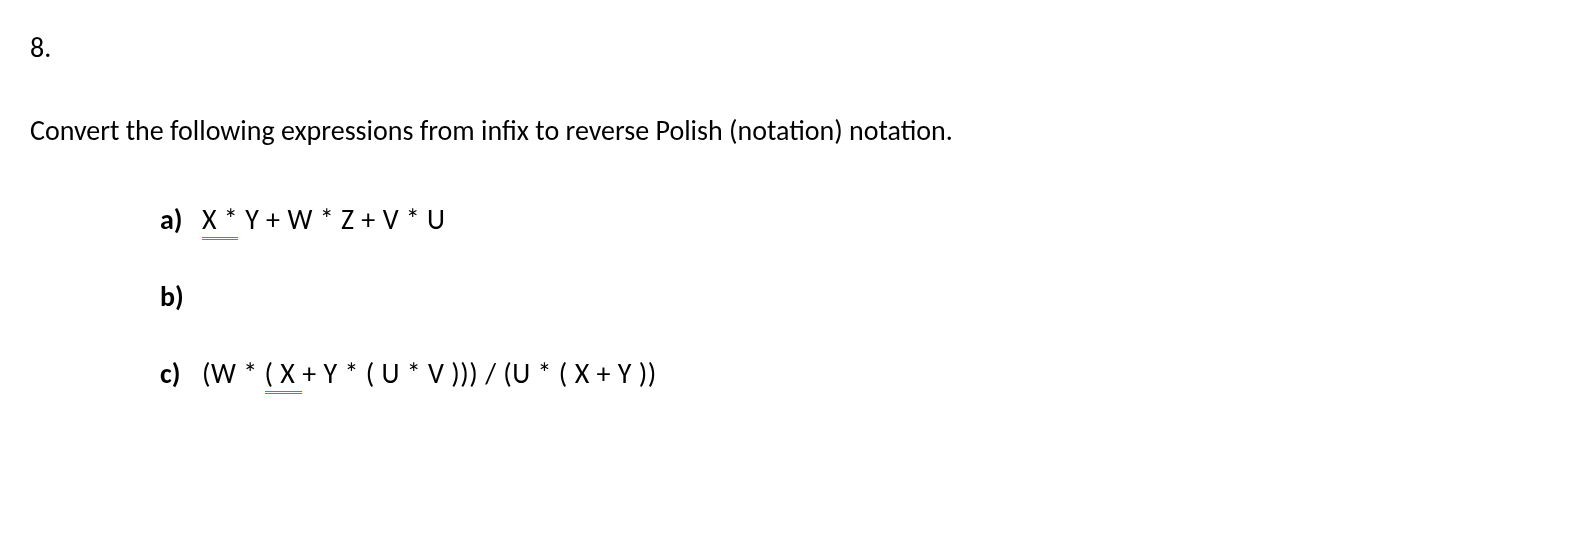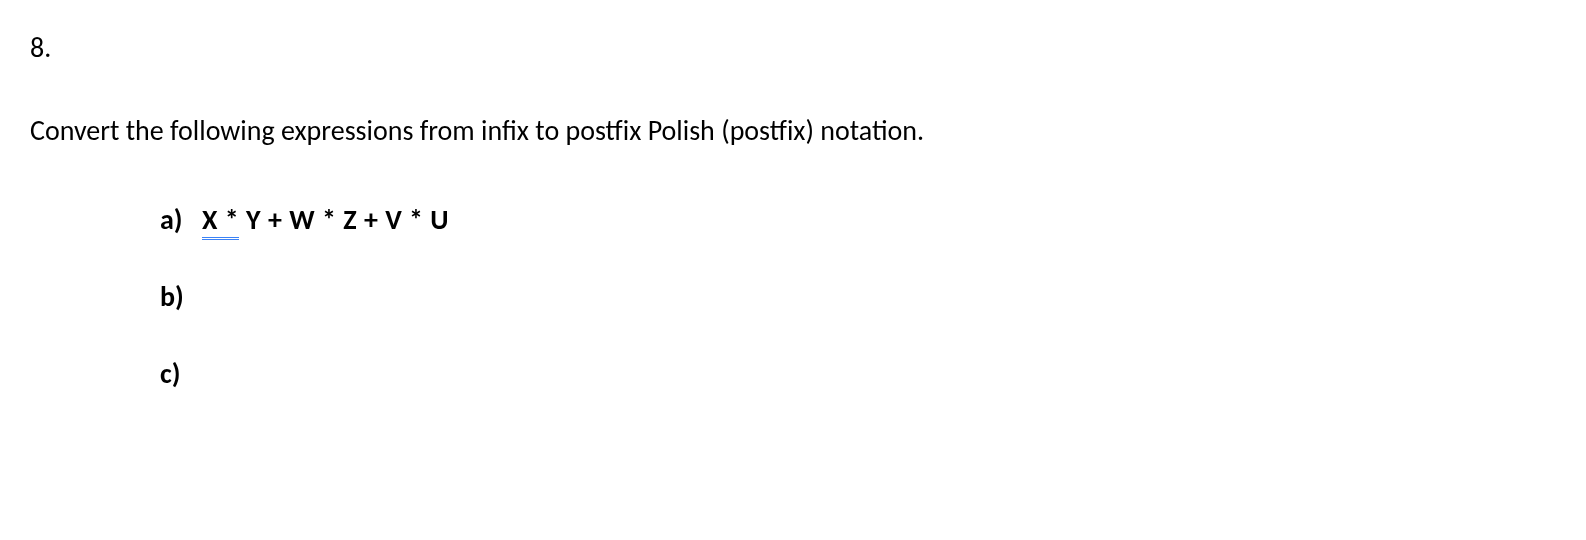--- a/index.html
+++ b/index.html
@@ -33,48 +33,48 @@
       align-items: baseline;
     }
     .item-label {
       font-weight: bold;
       display: inline-block;
       width: 42px;
       flex-shrink: 0;
     }
     .item-expression {
       letter-spacing: 0.5px;
-      font-weight: bold;
     }
     .spell-underline {
       border-bottom: 1px solid #3b82f6;
       position: relative;
     }
     .spell-underline::after {
       content: '';
       position: absolute;
       left: 0;
       right: 0;
       bottom: -3px;
       border-bottom: 1px solid #3b82f6;
     }
   </style>
 </head>
 <body>
 
 <div class="problem-number">8.</div>
 
-<div class="instruction">Convert the following expressions from infix to postfix Polish (postfix) notation.</div>
+<div class="instruction">Convert the following expressions from infix to reverse Polish (notation) notation.</div>
 
 <div class="items">
   <div class="item">
     <span class="item-label">a)</span>
     <span class="item-expression"><span class="spell-underline">X  *</span><span> Y  +  W  *  Z  +  V  *  U</span></span>
   </div>
 
   <div class="item">
     <span class="item-label">b)</span>
   </div>
 
   <div class="item">
     <span class="item-label">c)</span>
+    <span class="item-expression"><span>(W * </span><span class="spell-underline">( X </span><span>+ Y * ( U * V ))) / (U * ( X + Y ))</span></span>
   </div>
 </div>
 
 </body></html>

